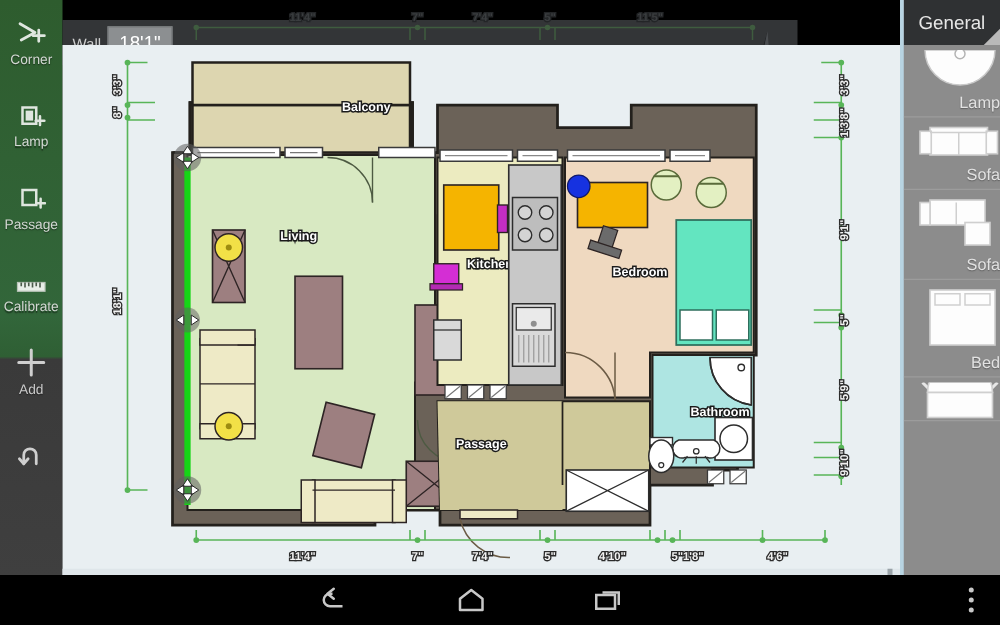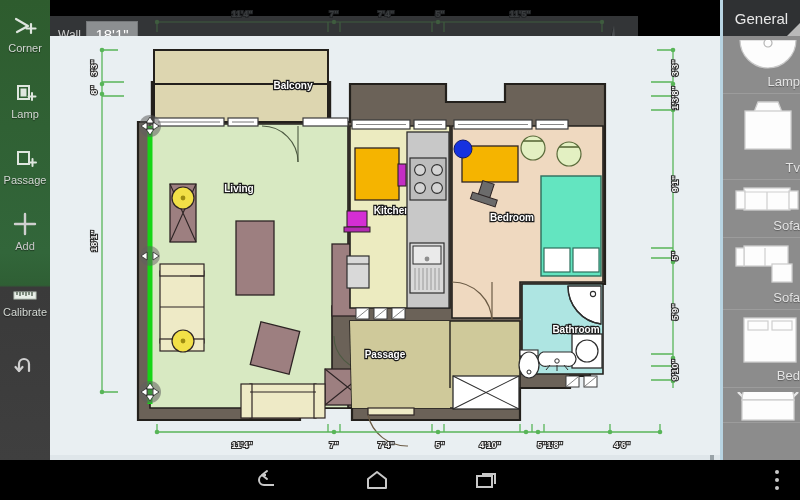--- a/index.html
+++ b/index.html
@@ -100,37 +100,37 @@
     <div class="tool">
       <div class="ti">
         <svg width="24" height="24" viewBox="0 0 24 24">
           <rect x="5" y="5" width="11" height="12" fill="none" stroke="#dfe6df" stroke-width="2"></rect>
           <path d="M19.5 12 v7 M16 15.5 h7" stroke="#dfe6df" stroke-width="2" stroke-linecap="round"></path>
         </svg>
       </div>
       <div class="tl">Passage</div>
     </div>
 
-    <div class="tool dark">
-      <div class="ti">
-        <svg width="26" height="26" viewBox="0 0 26 26">
-          <path d="M13 3 v20 M3 13 h20" stroke="#cfcfcf" stroke-width="2.4" stroke-linecap="round"></path>
-        </svg>
-      </div>
-      <div class="tl">Add</div>
-    </div>
-
     <div class="tool">
       <div class="ti">
         <svg width="26" height="16" viewBox="0 0 26 16">
           <rect x="2" y="5" width="22" height="7" fill="#e8eee8" stroke="#b9c4b9"></rect>
           <path d="M5 5 v3 M8 5 v4 M11 5 v3 M14 5 v4 M17 5 v3 M20 5 v4" stroke="#4a5a4a" stroke-width="1.3"></path>
         </svg>
       </div>
       <div class="tl">Calibrate</div>
+    </div>
+
+    <div class="tool dark">
+      <div class="ti">
+        <svg width="26" height="26" viewBox="0 0 26 26">
+          <path d="M13 3 v20 M3 13 h20" stroke="#cfcfcf" stroke-width="2.4" stroke-linecap="round"></path>
+        </svg>
+      </div>
+      <div class="tl">Add</div>
     </div>
 
     <div class="tool dark">
       <div class="ti">
         <svg width="26" height="22" viewBox="0 0 26 22">
           <path d="M7 16 V9 a5 5 0 0 1 10 0 v7" fill="none" stroke="#cfcfcf" stroke-width="2.2" stroke-linecap="round"></path>
           <path d="M7 16 l-3.5 -4 M7 16 l3.5 -4" fill="none" stroke="#cfcfcf" stroke-width="2.2" stroke-linecap="round"></path>
         </svg>
       </div>
 
@@ -475,29 +475,20 @@
     <div class="cat-item">
       <div class="cat-thumb">
         <svg width="64" height="32" viewBox="0 0 64 32">
           <path d="M4 0 A28 28 0 0 0 60 0 Z" fill="#fdfdfd" stroke="#c9c9c9" stroke-width="1.2"></path>
           <circle cx="32" cy="3" r="4" fill="#fdfdfd" stroke="#b4b4b4" stroke-width="1.2"></circle>
         </svg>
       </div>
       <div class="cl">Lamp</div>
     </div>
 
-    <div class="cat-item">
-      <div class="cat-thumb">
-        <svg width="64" height="60" viewBox="0 0 64 60">
-          <path d="M22 4 h20 l4 10 h-28 Z" fill="#fdfdfd" stroke="#cfcfcf" stroke-width="1.3"></path>
-          <rect x="9" y="13" width="46" height="38" fill="#fdfdfd" stroke="#cfcfcf" stroke-width="1.3"></rect>
-        </svg>
-      </div>
-      <div class="cl">Tv</div>
-    </div>
 
     <div class="cat-item">
       <div class="cat-thumb">
         <svg width="66" height="32" viewBox="0 0 66 32">
           <rect x="10" y="4" width="46" height="22" fill="#fdfdfd" stroke="#cfcfcf" stroke-width="1.3"></rect>
           <rect x="2" y="7" width="9" height="18" fill="#fdfdfd" stroke="#cfcfcf" stroke-width="1.3"></rect>
           <rect x="55" y="7" width="9" height="18" fill="#fdfdfd" stroke="#cfcfcf" stroke-width="1.3"></rect>
           <path d="M33 8 v18 M10 8 h46" stroke="#cfcfcf" stroke-width="1.2"></path>
         </svg>
       </div>

